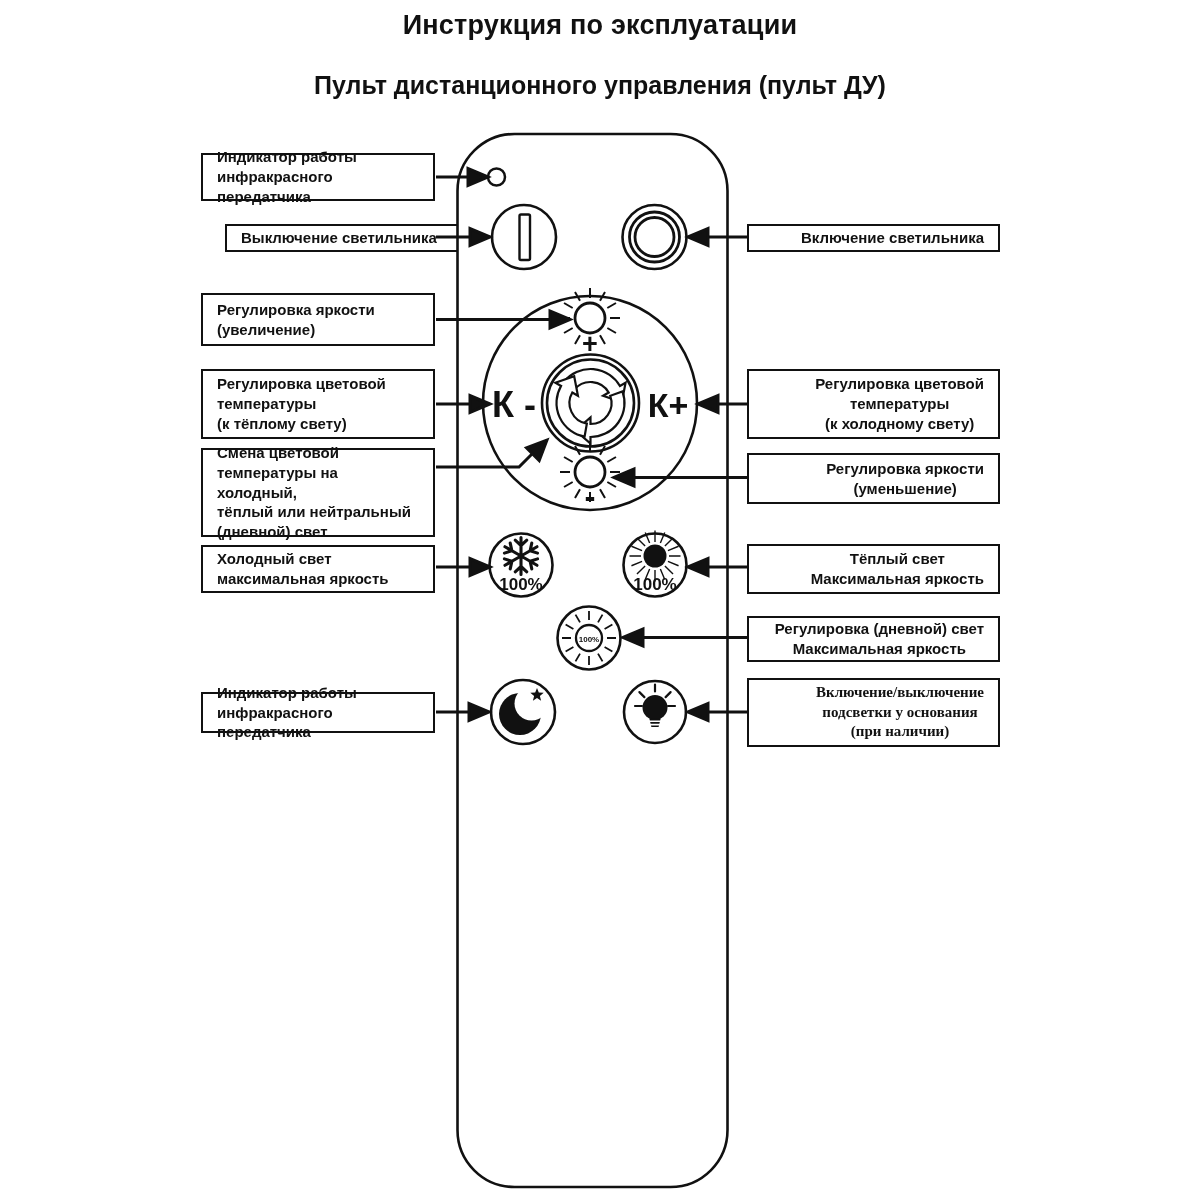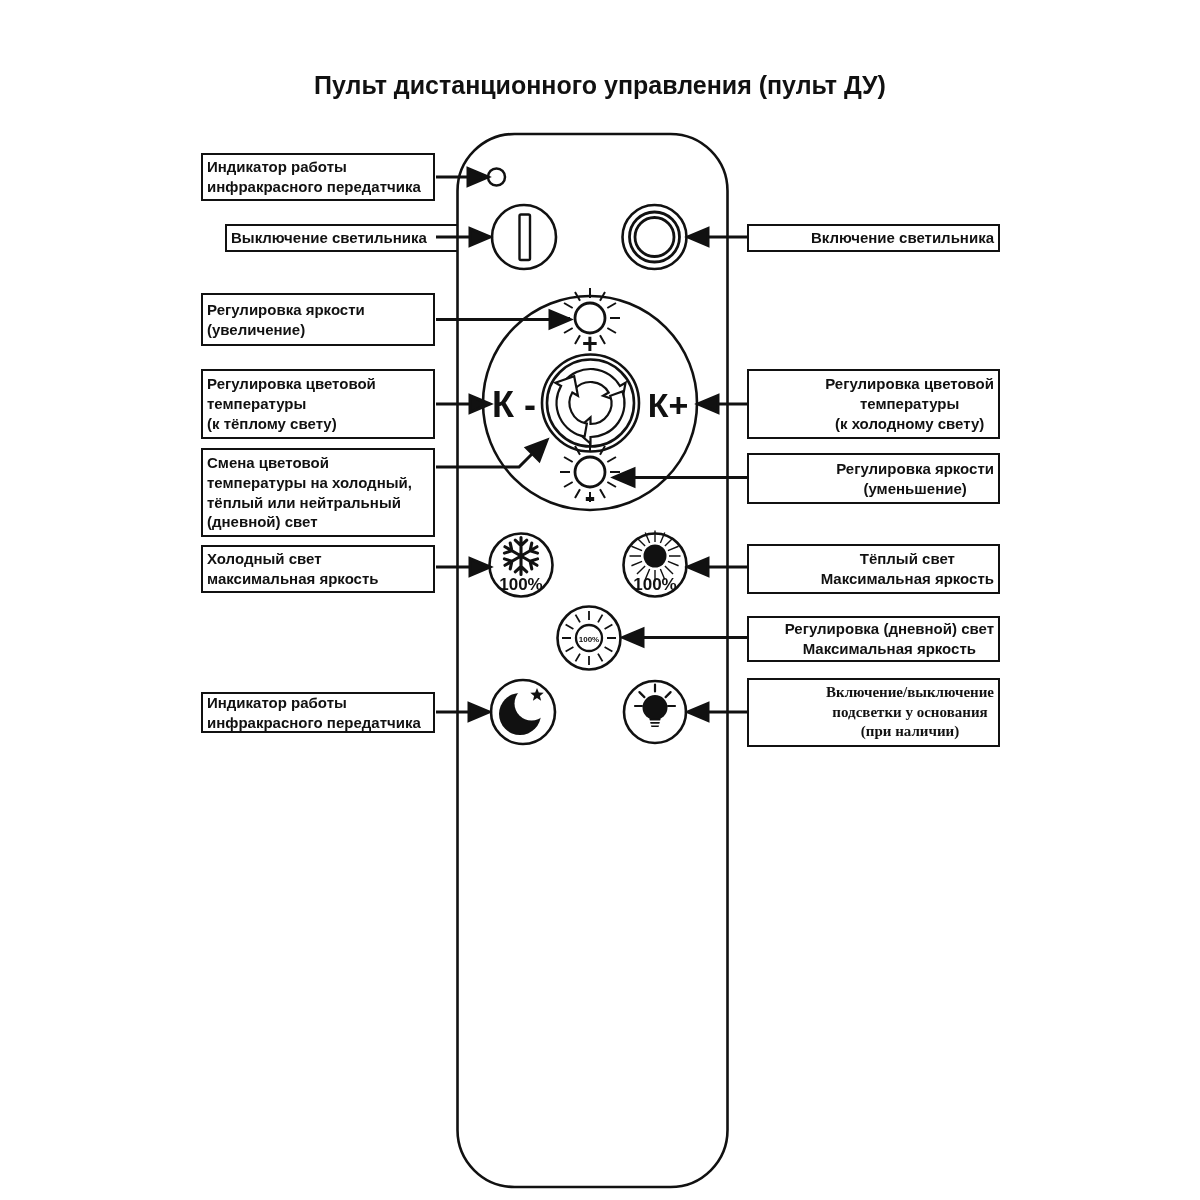--- a/index.html
+++ b/index.html
@@ -5,38 +5,39 @@
   html,body{margin:0;padding:0;background:#ffffff;}
   .page{position:relative;width:1200px;height:1200px;background:#fff;
         font-family:"Liberation Sans",sans-serif;color:#111;overflow:hidden;}
   .title{position:absolute;top:10px;left:0;width:1200px;text-align:center;
          font-size:27px;font-weight:bold;letter-spacing:.2px;}
   .subtitle{position:absolute;top:71px;left:0;width:1200px;text-align:center;
          font-size:25px;font-weight:bold;}
   .callout{position:absolute;box-sizing:border-box;border:2.5px solid #111;
          background:#fff;display:flex;align-items:center;
          font-size:15px;font-weight:bold;line-height:1.32;white-space:pre-line;
-         padding:2px 4px;}
+         padding:2px 14px;}
   .lb{left:201px;width:234px;justify-content:flex-start;text-align:left;}
   .rb{left:747px;width:253px;justify-content:flex-end;text-align:center;}
   .b1{top:153px;height:48px;} .b2{top:224px;height:28px;margin-left:24px;}
   .b3{top:293px;height:53px;} .b4{top:369px;height:70px;}
   .b5{top:448px;height:89px;} .b6{top:545px;height:48px;}
   .b7{top:692px;height:41px;}
   .r1{top:224px;height:28px;} .r2{top:369px;height:70px;}
   .r3{top:453px;height:51px;} .r4{top:544px;height:50px;}
   .r5{top:616px;height:46px;} .r6{top:678px;height:69px;font-family:Liberation Serif, serif;}
   svg{position:absolute;top:0;left:0;}
   svg text{font-family:"Liberation Sans",sans-serif;font-weight:bold;fill:#111;}
 </style>
 </head>
 <body>
 
 <div class="page">
 
+  <div class="title">Инструкция по эксплуатации</div>
   <div class="subtitle">Пульт дистанционного управления (пульт ДУ)</div>
 
   <div class="callout lb b1">Индикатор работы
 инфракрасного передатчика</div>
   <div class="callout lb b2">Выключение светильника</div>
   <div class="callout lb b3">Регулировка яркости
 (увеличение)</div>
   <div class="callout lb b4">Регулировка цветовой
 температуры
 (к тёплому свету)</div>

